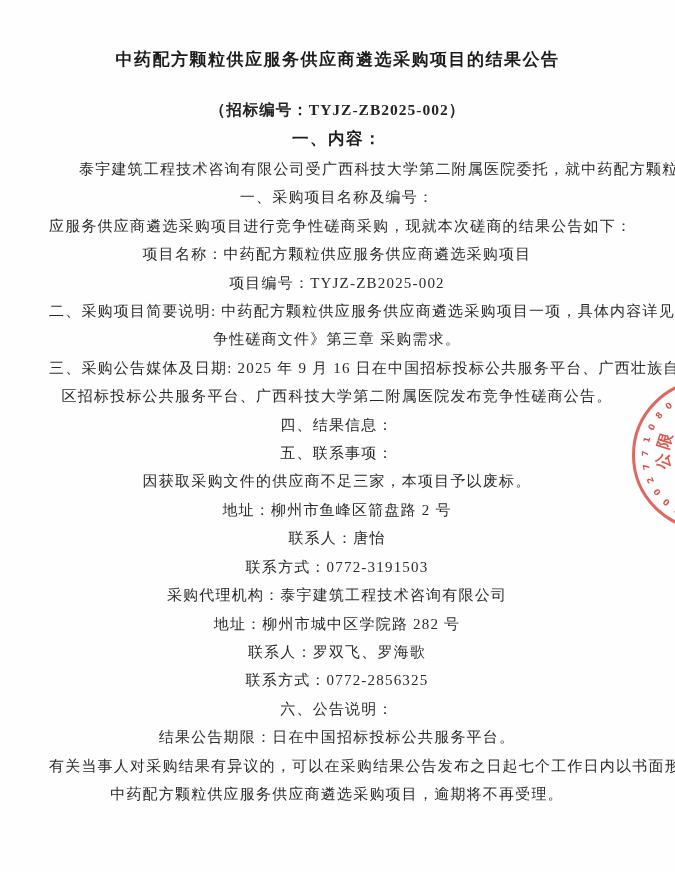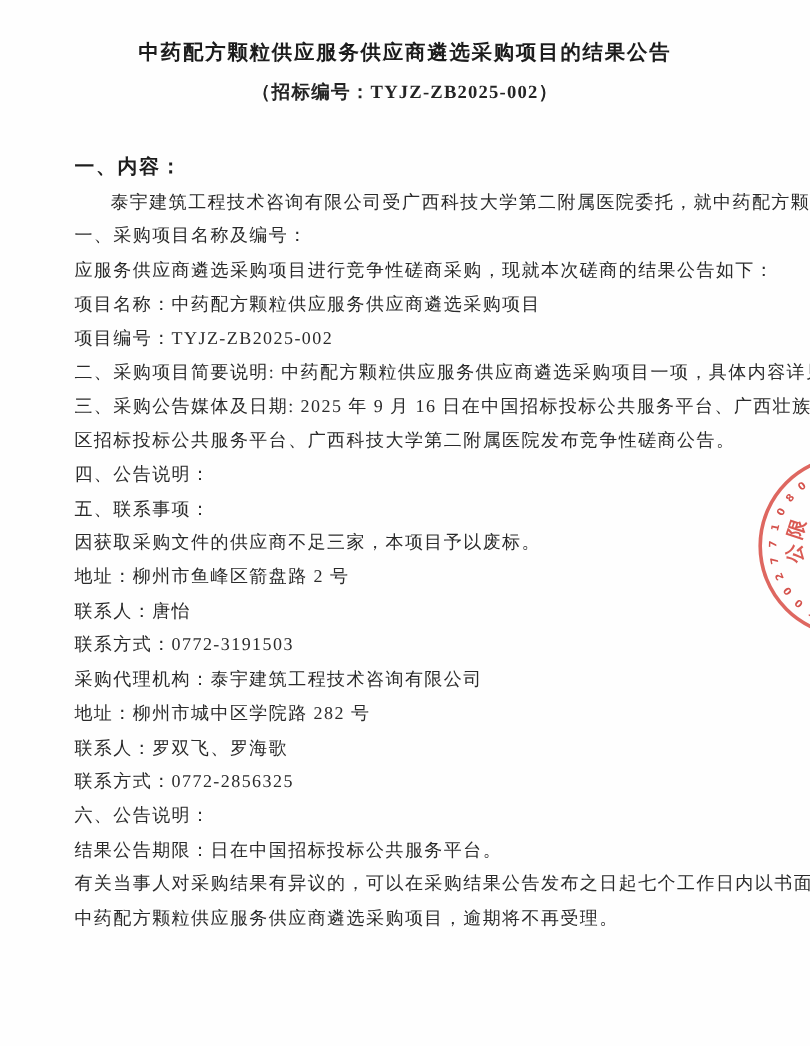--- a/index.html
+++ b/index.html
@@ -5,36 +5,36 @@
   html,body{margin:0;padding:0;background:#ffffff;}
   .page{
     position:relative;
     width:675px;height:872px;
     background:#fefefe;
     overflow:hidden;
     font-family:"Liberation Serif","DejaVu Serif",serif;
     color:#262626;
   }
   .doc-title{
-    margin:0;padding-top:33px;
+    margin:16px;padding-top:33px;
     text-align:center;
     font-size:17px;font-weight:700;
     letter-spacing:1.5px;color:#1c1c1c;
     line-height:22px;
   }
   .doc-subtitle{
     margin:0;padding-top:12px;
     text-align:center;
     font-size:15.5px;font-weight:700;
     letter-spacing:1px;color:#242424;
     line-height:22px;
   }
   .content{
     position:absolute;
-    left:62px;right:50px;top:126px;
+    left:49px;right:50px;top:126px;text-align:center;
   }
   .section-heading{
     font-size:16.5px;font-weight:700;
     letter-spacing:1.5px;color:#1d1d1d;
     line-height:26px;margin-bottom:3px;
   }
   .line{
     font-size:15px;font-weight:400;
     letter-spacing:1.2px;
     line-height:28.4px;
@@ -82,23 +82,24 @@
   <div class="doc-subtitle">（招标编号：TYJZ-ZB2025-002）</div>
 
   <div class="content">
     <div class="section-heading">一、内容：</div>
     <div class="line indent">泰宇建筑工程技术咨询有限公司受广西科技大学第二附属医院委托，就中药配方颗粒供</div>
     <div class="line">一、采购项目名称及编号：</div>
     <div class="line">应服务供应商遴选采购项目进行竞争性磋商采购，现就本次磋商的结果公告如下：</div>
     <div class="line">项目名称：中药配方颗粒供应服务供应商遴选采购项目</div>
     <div class="line">项目编号：TYJZ-ZB2025-002</div>
     <div class="line">二、采购项目简要说明: 中药配方颗粒供应服务供应商遴选采购项目一项，具体内容详见《竞</div>
+    <div class="line">争性磋商文件》第三章 采购需求。</div>
     <div class="line">三、采购公告媒体及日期: 2025 年 9 月 16 日在中国招标投标公共服务平台、广西壮族自治</div>
     <div class="line">区招标投标公共服务平台、广西科技大学第二附属医院发布竞争性磋商公告。</div>
-    <div class="line">四、公告说明：</div>
+    <div class="line">四、结果信息：</div>
     <div class="line">五、联系事项：</div>
     <div class="line">因获取采购文件的供应商不足三家，本项目予以废标。</div>
     <div class="line">地址：柳州市鱼峰区箭盘路 2 号</div>
     <div class="line">联系人：唐怡</div>
     <div class="line">联系方式：0772-3191503</div>
     <div class="line">采购代理机构：泰宇建筑工程技术咨询有限公司</div>
     <div class="line">地址：柳州市城中区学院路 282 号</div>
     <div class="line">联系人：罗双飞、罗海歌</div>
     <div class="line">联系方式：0772-2856325</div>
     <div class="line">六、公告说明：</div>

